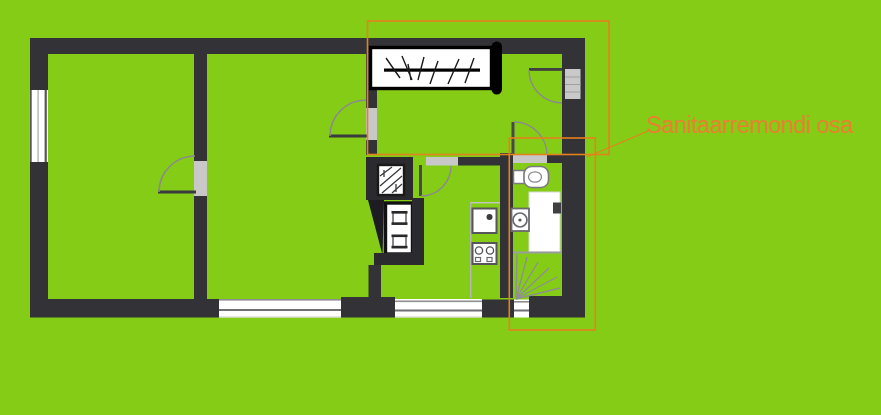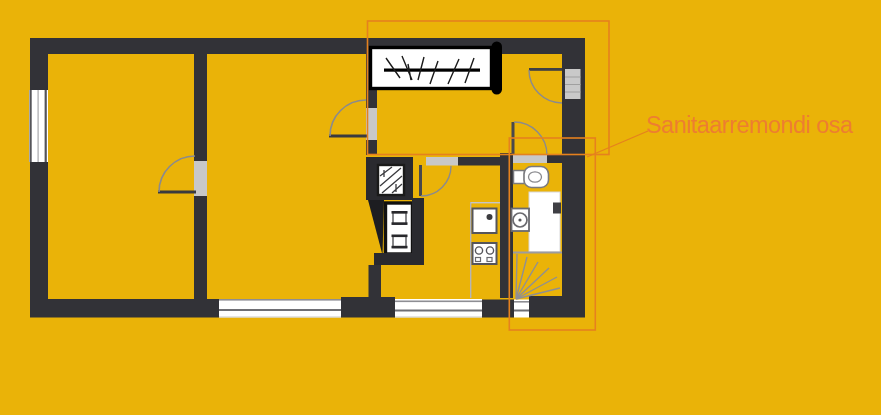--- a/index.html
+++ b/index.html
@@ -1,16 +1,16 @@
 <!DOCTYPE html>
 <html><head>
 <meta charset="utf-8">
 <style>
   html,body{margin:0;padding:0;background:#ffffff;}
-  #wrap{position:relative;width:881px;height:415px;overflow:hidden;background:#eab308;
+  #wrap{position:relative;width:881px;height:415px;overflow:hidden;background:#84cc16;
         font-family:"Liberation Sans", sans-serif;}
   svg{position:absolute;left:0;top:0;filter:blur(0.33px);}
 </style>
 </head>
 <body>
 <div id="wrap">
 <svg width="881" height="415" viewBox="0 0 881 415">
   <g>
 
     <rect x="30" y="38" width="555" height="16" fill="#323237"></rect>

